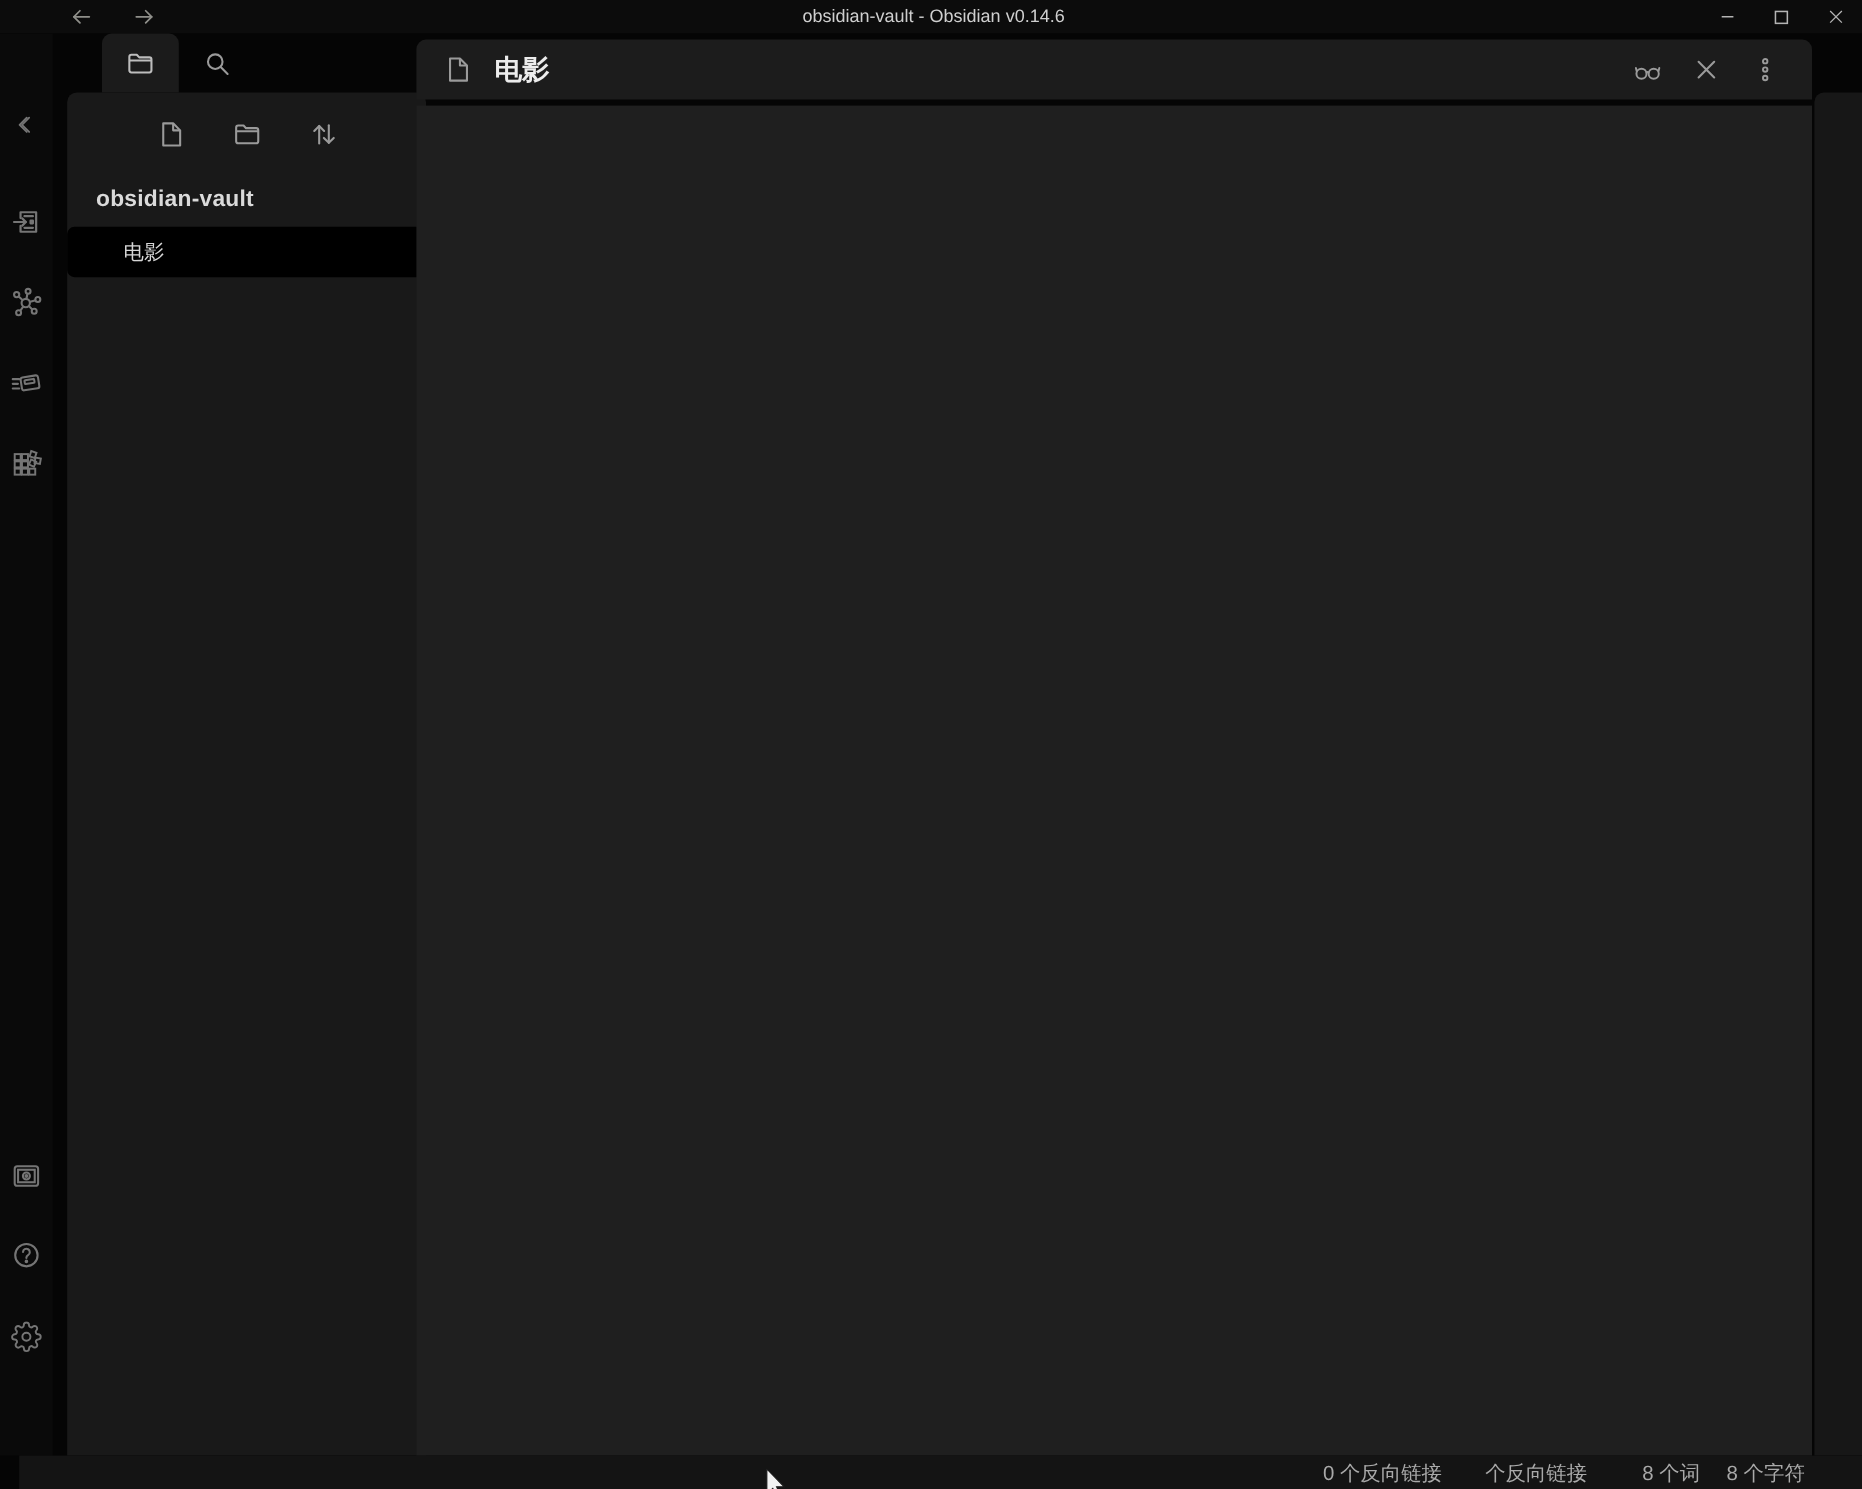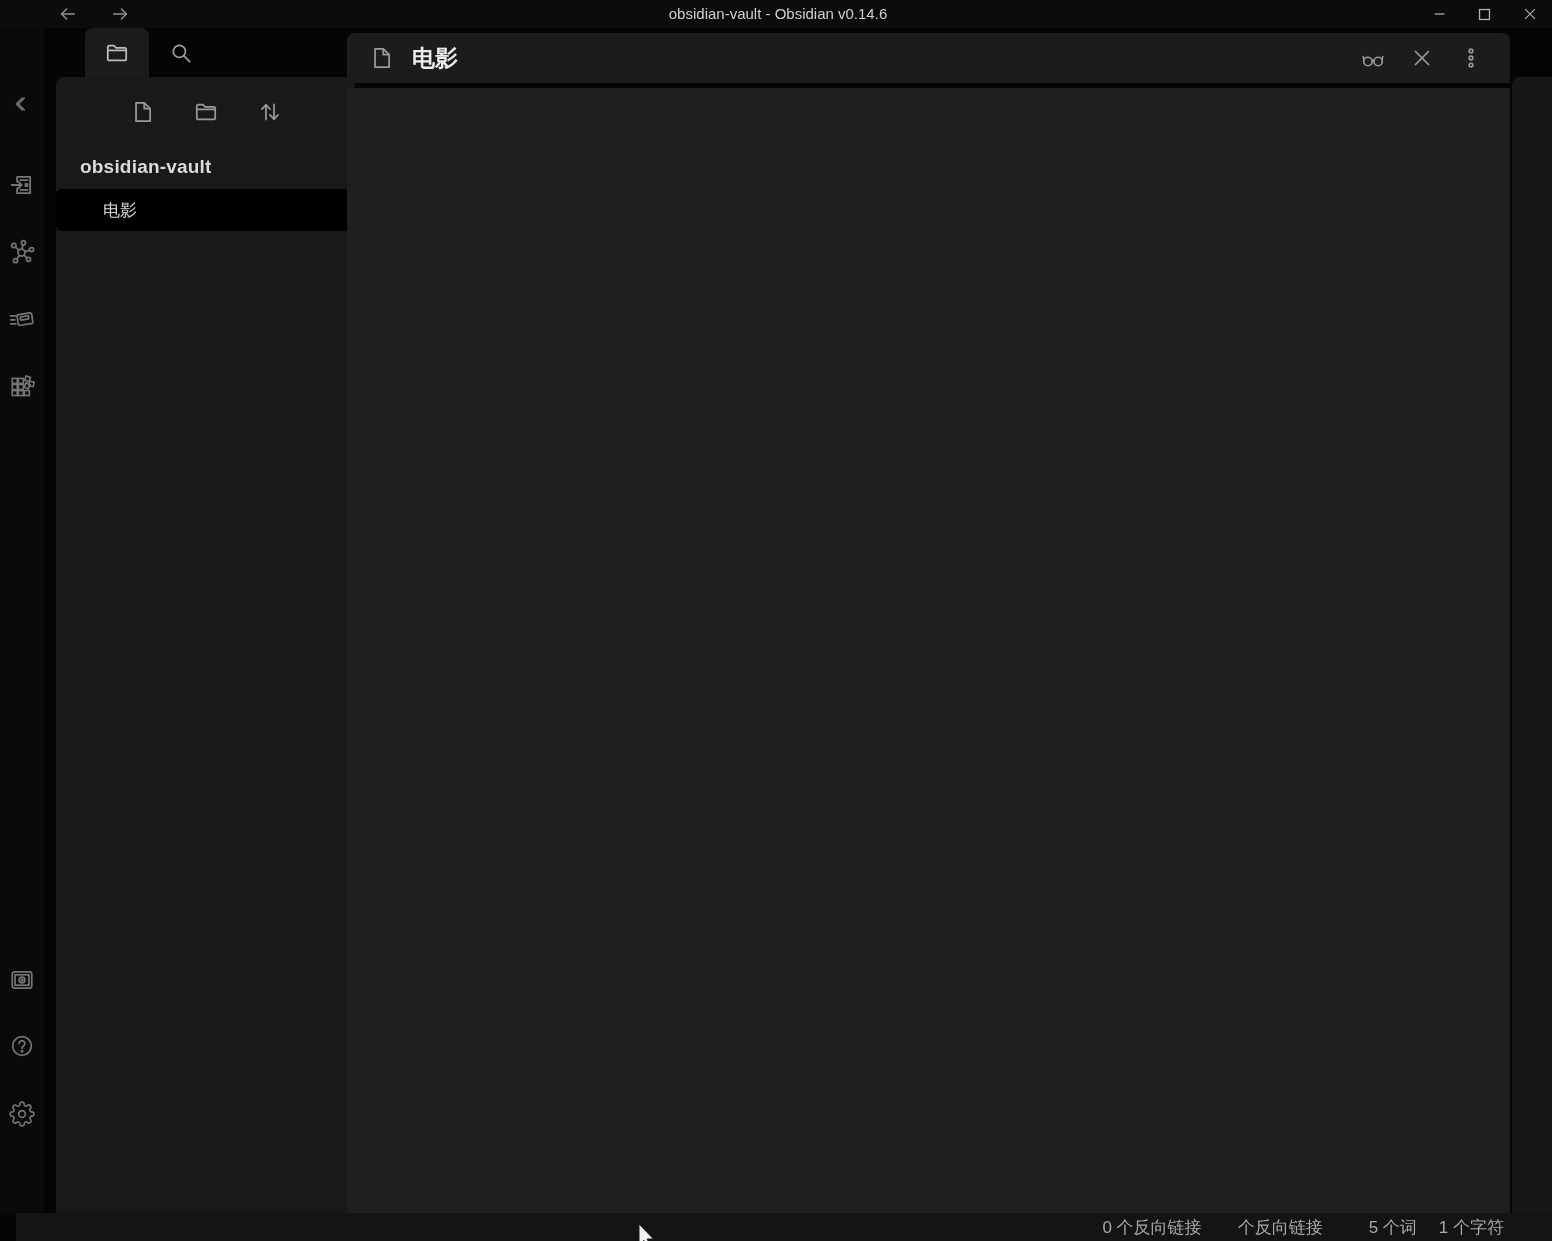--- a/index.html
+++ b/index.html
@@ -333,21 +333,21 @@
       <svg width="22" height="22" viewBox="0 0 24 24" fill="none" stroke="currentColor" stroke-width="1.7" stroke-linecap="round" stroke-linejoin="round">
           <path d="M14.5 5.5 8 12l6.5 6.5"></path>
         </svg>
     </span>
   </div>
 </div>
 
 <div class="statusbar">
   <span class="status-item sb-backlinks">0 个反向链接</span>
   <span class="status-item sb-live">个反向链接</span>
-  <span class="status-item sb-words">5 个词</span>
-  <span class="status-item">1 个字符</span>
+  <span class="status-item sb-words">8 个词</span>
+  <span class="status-item">8 个字符</span>
 </div>
 
 <div class="cursor">
   <svg width="22" height="30" viewBox="0 0 22 30">
     <polygon points="1,0 1,21 6,16.4 9.2,23.2 12.4,21.7 9.2,15 15.5,15" fill="#f2f2f2" stroke="#1a1a1a" stroke-width="1"></polygon>
   </svg>
 </div>
 
 </body></html>

